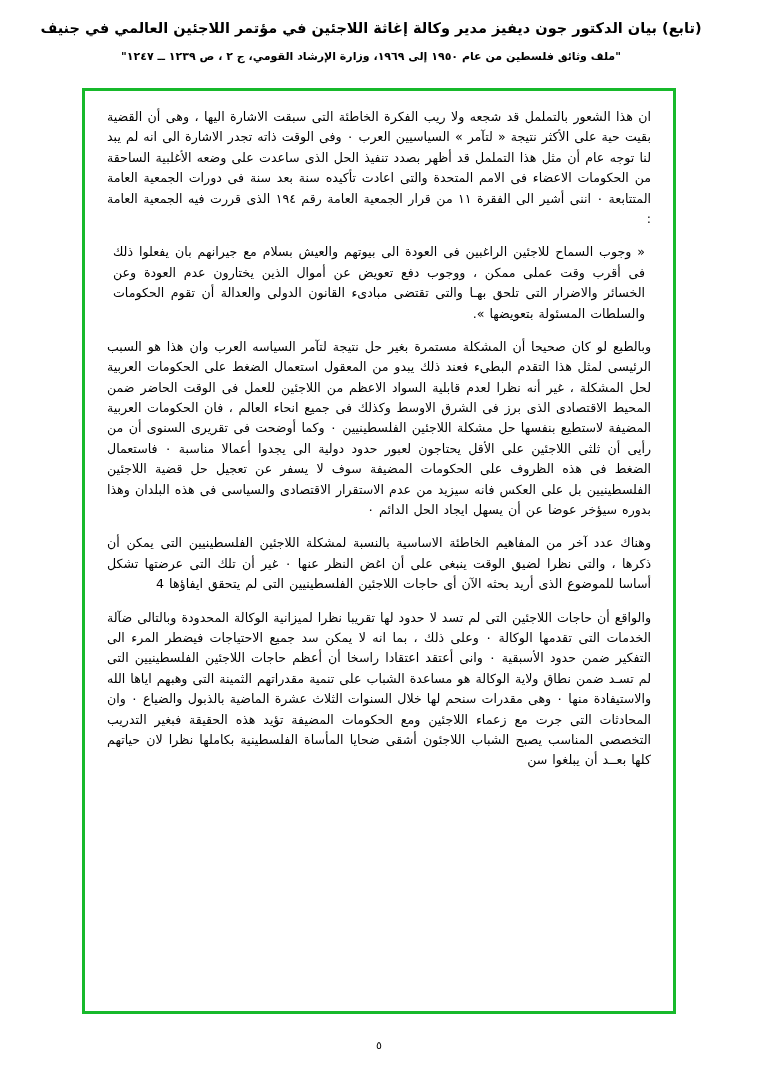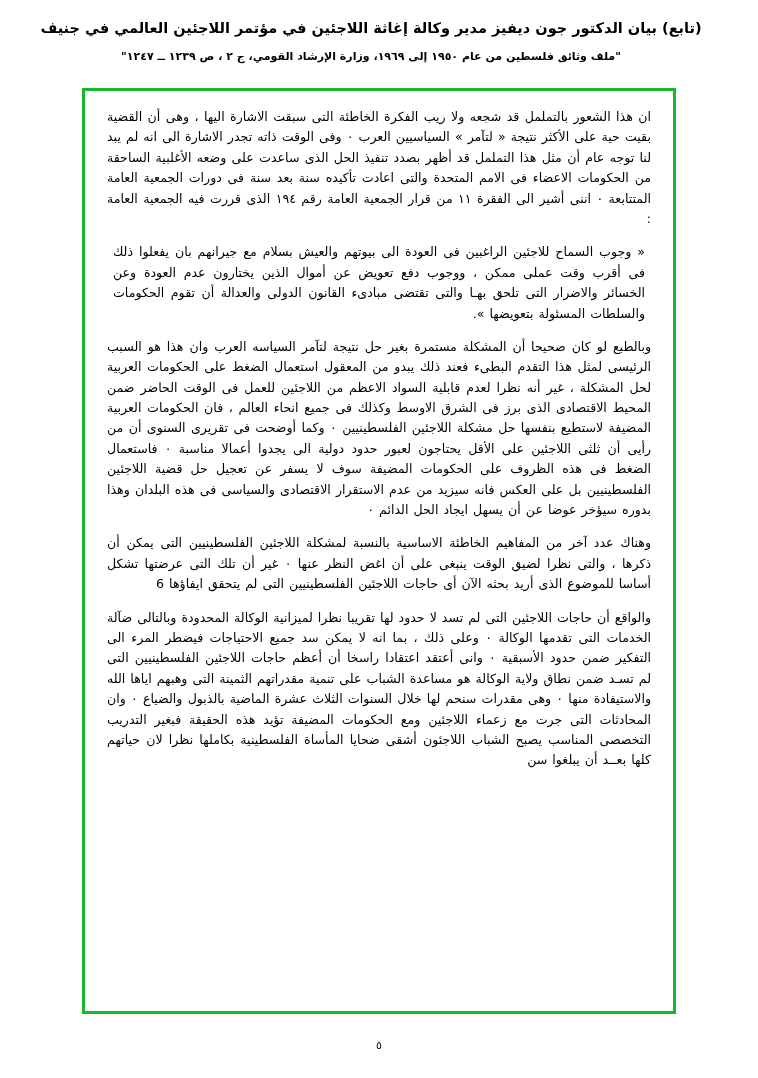--- a/index.html
+++ b/index.html
@@ -87,20 +87,20 @@
   <div class="doc-header">
     <div class="doc-title">(تابع) بيان الدكتور جون ديفيز مدير وكالة إغاثة اللاجئين في مؤتمر اللاجئين العالمي في جنيف</div>
     <div class="doc-subtitle">"ملف وثائق فلسطين من عام ١٩٥٠ إلى ١٩٦٩، وزارة الإرشاد القومي، ج ٢ ، ص ١٢٣٩ ــ ١٢٤٧"</div>
   </div>
 
   <div class="frame" style="border-color: rgb(23, 185, 43);">
     <div class="frame-inner">
       <p class="para">ان هذا الشعور بالتململ قد شجعه ولا ريب الفكرة الخاطئة التى سبقت الاشارة اليها ، وهى أن القضية بقيت حية على الأكثر نتيجة « لتآمر » السياسيين العرب ٠ وفى الوقت ذاته تجدر الاشارة الى انه لم يبد لنا توجه عام أن مثل هذا التململ قد أظهر بصدد تنفيذ الحل الذى ساعدت على وضعه الأغلبية الساحقة من الحكومات الاعضاء فى الامم المتحدة والتى اعادت تأكيده سنة بعد سنة فى دورات الجمعية العامة المتتابعة ٠ اننى أشير الى الفقرة ١١ من قرار الجمعية العامة رقم ١٩٤ الذى قررت فيه الجمعية العامة :</p>
       <p class="para quote">« وجوب السماح للاجئين الراغبين فى العودة الى بيوتهم والعيش بسلام مع جيرانهم بان يفعلوا ذلك فى أقرب وقت عملى ممكن ، ووجوب دفع تعويض عن أموال الذين يختارون عدم العودة وعن الخسائر والاضرار التى تلحق بهـا والتى تقتضى مبادىء القانون الدولى والعدالة أن تقوم الحكومات والسلطات المسئولة بتعويضها ».</p>
       <p class="para">وبالطبع لو كان صحيحا أن المشكلة مستمرة بغير حل نتيجة لتآمر السياسه العرب وان هذا هو السبب الرئيسى لمثل هذا التقدم البطىء فعند ذلك يبدو من المعقول استعمال الضغط على الحكومات العربية لحل المشكلة ، غير أنه نظرا لعدم قابلية السواد الاعظم من اللاجئين للعمل فى الوقت الحاضر ضمن المحيط الاقتصادى الذى برز فى الشرق الاوسط وكذلك فى جميع انحاء العالم ، فان الحكومات العربية المضيفة لاستطيع بنفسها حل مشكلة اللاجئين الفلسطينيين ٠ وكما أوضحت فى تقريرى السنوى أن من رأيى أن ثلثى اللاجئين على الأقل يحتاجون لعبور حدود دولية الى يجدوا أعمالا مناسبة ٠ فاستعمال الضغط فى هذه الظروف على الحكومات المضيفة سوف لا يسفر عن تعجيل حل قضية اللاجئين الفلسطينيين بل على العكس فانه سيزيد من عدم الاستقرار الاقتصادى والسياسى فى هذه البلدان وهذا بدوره سيؤخر عوضا عن أن يسهل ايجاد الحل الدائم ٠</p>
-      <p class="para">وهناك عدد آخر من المفاهيم الخاطئة الاساسية بالنسبة لمشكلة اللاجئين الفلسطينيين التى يمكن أن ذكرها ، والتى نظرا لضيق الوقت ينبغى على أن اغض النظر عنها ٠ غير أن تلك التى عرضتها تشكل أساسا للموضوع الذى أريد بحثه الآن أى حاجات اللاجئين الفلسطينيين التى لم يتحقق ايفاؤها 6</p>
+      <p class="para">وهناك عدد آخر من المفاهيم الخاطئة الاساسية بالنسبة لمشكلة اللاجئين الفلسطينيين التى يمكن أن ذكرها ، والتى نظرا لضيق الوقت ينبغى على أن اغض النظر عنها ٠ غير أن تلك التى عرضتها تشكل أساسا للموضوع الذى أريد بحثه الآن أى حاجات اللاجئين الفلسطينيين التى لم يتحقق ايفاؤها 4</p>
       <p class="para last">والواقع أن حاجات اللاجئين التى لم تسد لا حدود لها تقريبا نظرا لميزانية الوكالة المحدودة وبالتالى ضآلة الخدمات التى تقدمها الوكالة ٠ وعلى ذلك ، بما انه لا يمكن سد جميع الاحتياجات فيضطر المرء الى التفكير ضمن حدود الأسبقية ٠ وانى أعتقد اعتقادا راسخا أن أعظم حاجات اللاجئين الفلسطينيين التى لم تسـد ضمن نطاق ولاية الوكالة هو مساعدة الشباب على تنمية مقدراتهم الثمينة التى وهبهم اياها الله والاستيفادة منها ٠ وهى مقدرات سنحم لها خلال السنوات الثلاث عشرة الماضية بالذبول والضياع ٠ وان المحادثات التى جرت مع زعماء اللاجئين ومع الحكومات المضيفة تؤيد هذه الحقيقة فبغير التدريب التخصصى المناسب يصبح الشباب اللاجئون أشقى ضحايا المأساة الفلسطينية بكاملها نظرا لان حياتهم كلها بعــد أن يبلغوا سن</p>
     </div>
   </div>
 
   <div class="page-number">٥</div>
 
 </div>
 
 </body></html>

